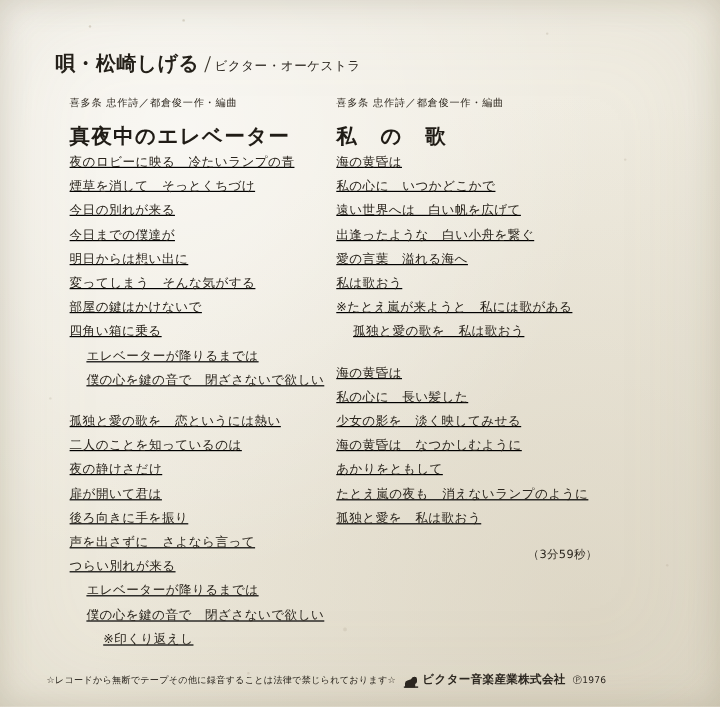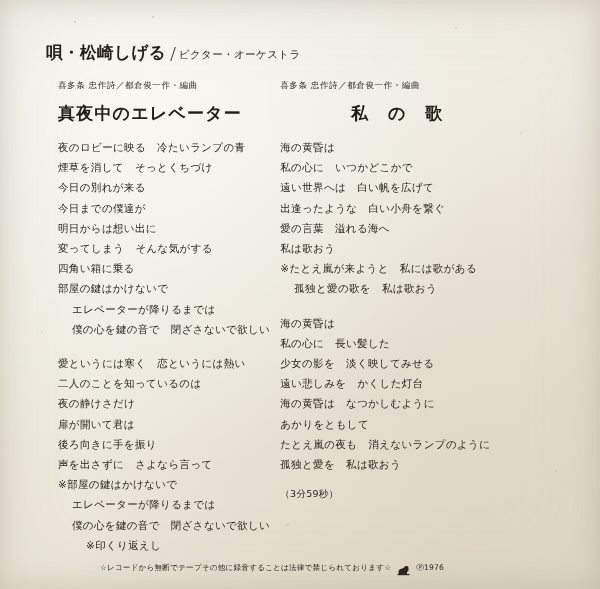--- a/index.html
+++ b/index.html
@@ -92,41 +92,43 @@
   }
   .song-title {
     font-family: "DejaVu Sans", "Liberation Sans", sans-serif;
     font-weight: bold;
     font-size: 17px;
     letter-spacing: 1.2px;
     color: #201c16;
     margin-bottom: 0;
     white-space: nowrap;
   }
-  .song-title.spaced { letter-spacing: 7px; text-align: center; }
+  .song-title.spaced { letter-spacing: 7px; }
 
   .verse {
-    margin: 12px 0 14px 0;
+    margin: 0 0 14px 0;
+    text-decoration: underline;
   }
   .line {
     font-family: "DejaVu Sans", "Liberation Sans", sans-serif;
     font-size: 10.5px;
     line-height: 20.2px;
     color: #2a251d;
     letter-spacing: 0.35px;
     white-space: pre;
   }
   .line.ind1 { padding-left: 14px; }
   .line.ind2 { padding-left: 28px; }
 
   .duration {
     font-family: "DejaVu Sans", "Liberation Sans", sans-serif;
     font-size: 9.5px;
     color: #2d2820;
     letter-spacing: 0.3px;
+    text-align: right;
     padding-right: 14px;
     margin-top: 2px;
     white-space: pre;
   }
   .duration.right-col { padding-right: 22px; }
 
   
   .footer {
     position: absolute;
     left: 0;
@@ -197,34 +199,34 @@
       <div class="credit">喜多条  忠作詩／都倉俊一作・編曲</div>
       <div class="song-title">真夜中のエレベーター</div>
 
       <div class="verse">
         <div class="line">夜のロビーに映る   冷たいランプの青</div>
         <div class="line">煙草を消して   そっとくちづけ</div>
         <div class="line">今日の別れが来る</div>
         <div class="line">今日までの僕達が</div>
         <div class="line">明日からは想い出に</div>
         <div class="line">変ってしまう   そんな気がする</div>
+        <div class="line">部屋の鍵はかけないで</div>
         <div class="line">四角い箱に乗る</div>
-        <div class="line">部屋の鍵はかけないで</div>
         <div class="line ind1">エレベーターが降りるまでは</div>
         <div class="line ind1">僕の心を鍵の音で   閉ざさないで欲しい</div>
       </div>
 
       <div class="verse">
-        <div class="line">愛というには寒く   恋というには熱い</div>
+        <div class="line">孤独と愛の歌を   恋というには熱い</div>
         <div class="line">二人のことを知っているのは</div>
         <div class="line">夜の静けさだけ</div>
         <div class="line">扉が開いて君は</div>
         <div class="line">後ろ向きに手を振り</div>
         <div class="line">声を出さずに   さよなら言って</div>
-        <div class="line">※部屋の鍵はかけないで</div>
+        <div class="line">つらい別れが来る</div>
         <div class="line ind1">エレベーターが降りるまでは</div>
         <div class="line ind1">僕の心を鍵の音で   閉ざさないで欲しい</div>
         <div class="line ind2">※印くり返えし</div>
       </div>
 
     </div>
 
     <div class="col right">
       <div class="credit">喜多条  忠作詩／都倉俊一作・編曲</div>
       <div class="song-title spaced">私 の 歌</div>
@@ -237,37 +239,37 @@
         <div class="line">愛の言葉   溢れる海へ</div>
         <div class="line">私は歌おう</div>
         <div class="line">※たとえ嵐が来ようと   私には歌がある</div>
         <div class="line ind1">孤独と愛の歌を   私は歌おう</div>
       </div>
 
       <div class="verse">
         <div class="line">海の黄昏は</div>
         <div class="line">私の心に   長い髪した</div>
         <div class="line">少女の影を   淡く映してみせる</div>
-        <div class="line">遠い悲しみを   かくした灯台</div>
         <div class="line">海の黄昏は   なつかしむように</div>
         <div class="line">あかりをともして</div>
         <div class="line">たとえ嵐の夜も   消えないランプのように</div>
         <div class="line">孤独と愛を   私は歌おう</div>
       </div>
 
       <div class="duration right-col">（3分59秒）</div>
     </div>
   </div>
 
   <div class="footer">
     <span class="footer-note">☆レコードから無断でテープその他に録音することは法律で禁じられております☆</span>
     <span class="victor-mark">
       <span class="nipper">
         <svg viewBox="0 0 26 22" width="13" height="11" aria-hidden="true">
           <path d="M3 20 L3 13 Q3 9 7 8 L13 6 Q15 2 19 2 Q23 2 23 6 L23 10 Q23 13 20 14 L20 20 Z" fill="#2b2620"></path>
           <path d="M17 3 Q21 1 22 5 Q20 6 18 5 Z" fill="#2b2620"></path>
           <rect x="1" y="18" width="24" height="2.4" fill="#2b2620"></rect>
         </svg>
       </span>
+      <span class="label-name">ビクター音楽産業株式会社</span>
     </span>
     <span class="copyright">Ⓟ1976</span>
   </div>
 </div>
 
 </body></html>

